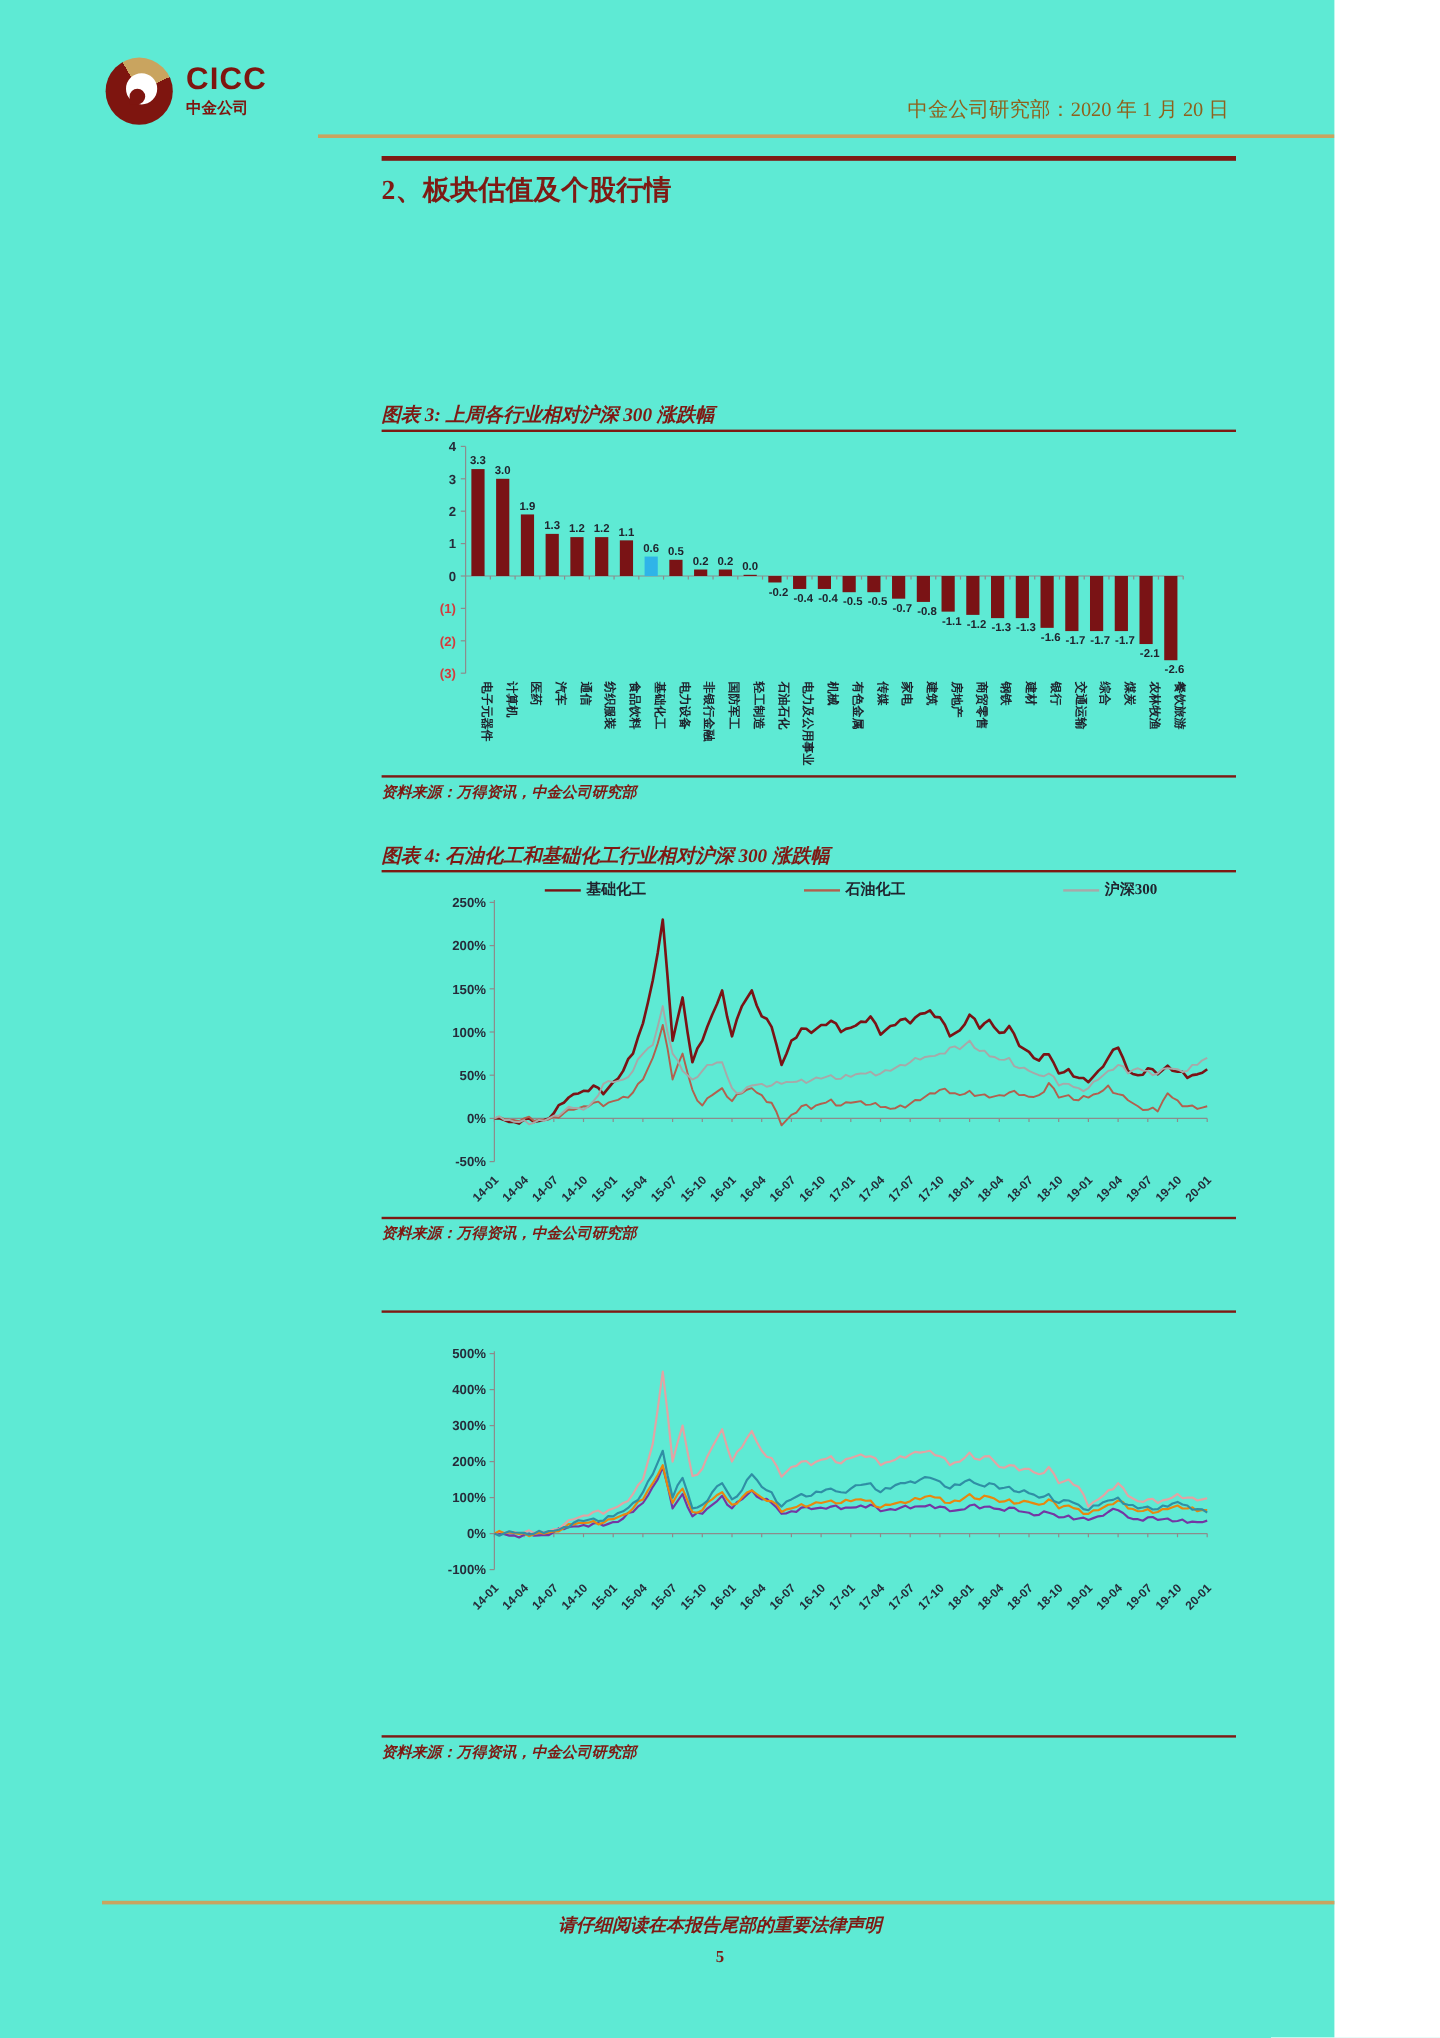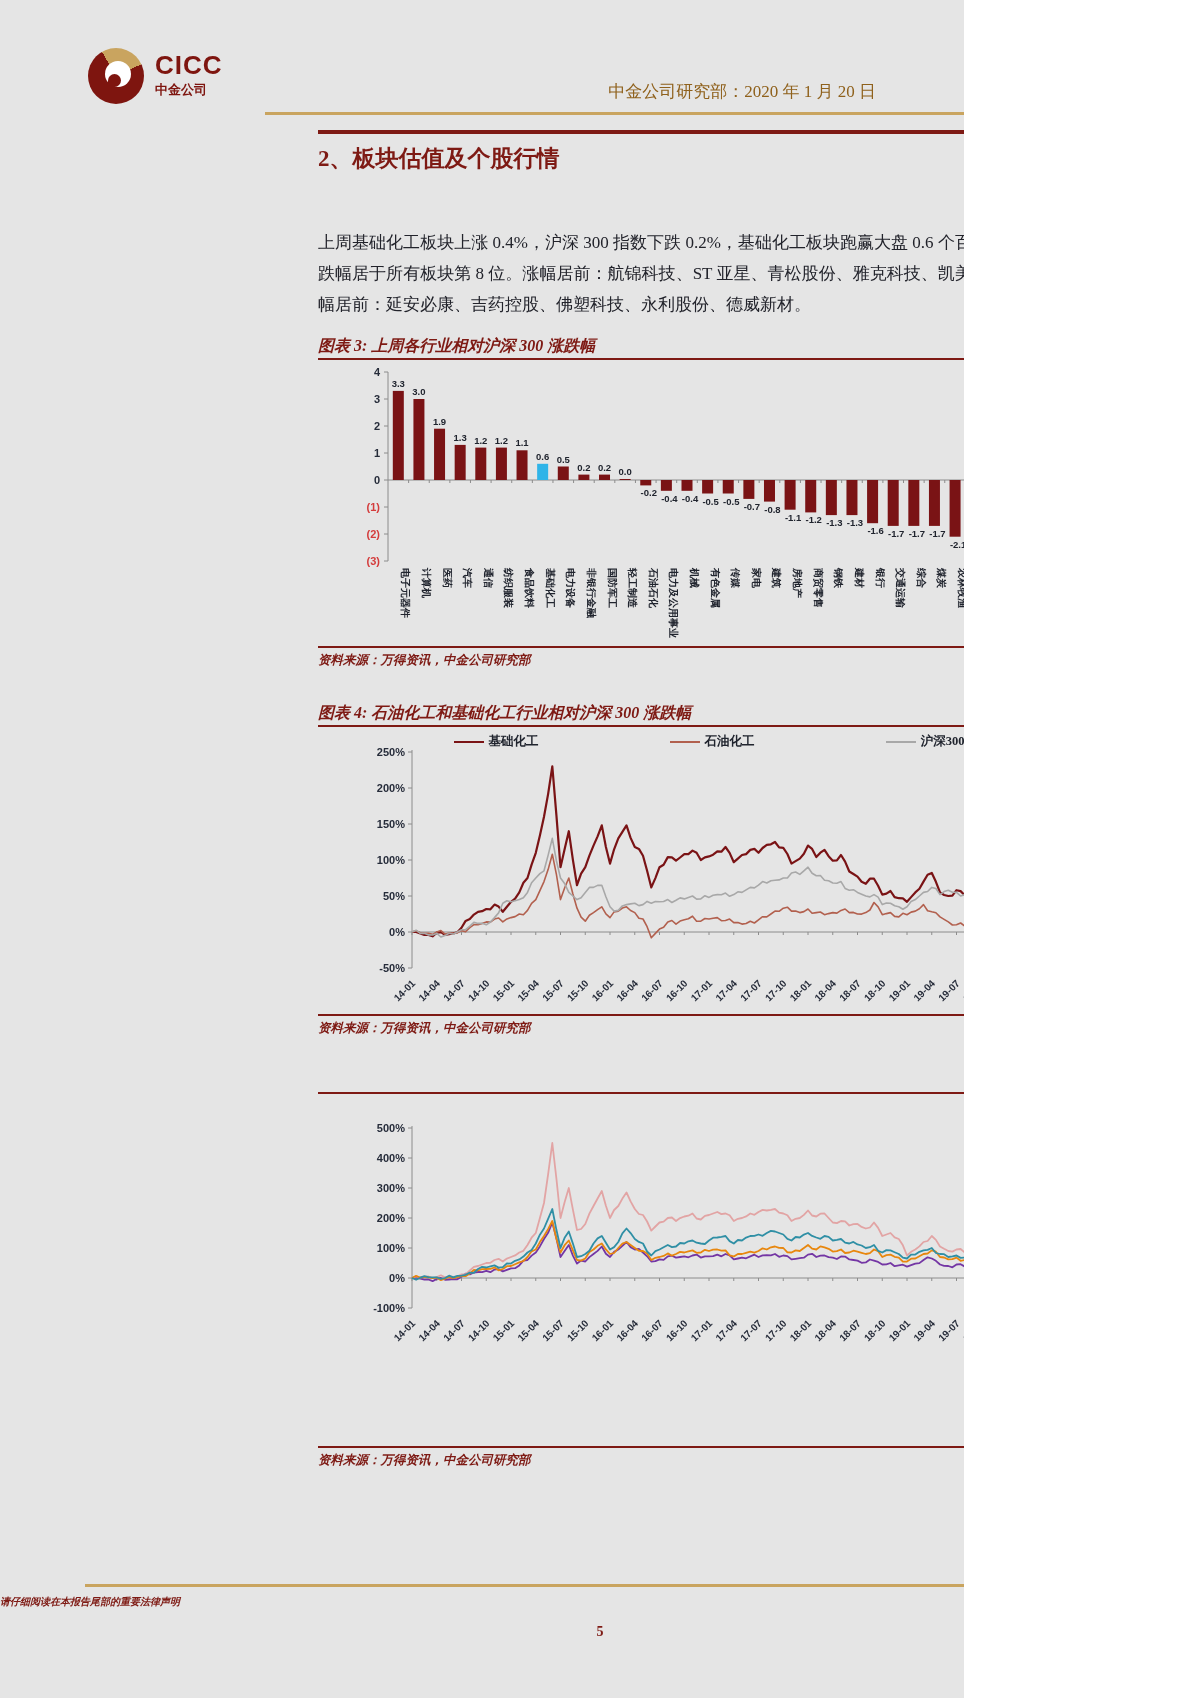--- a/index.html
+++ b/index.html
@@ -1,16 +1,16 @@
 <!DOCTYPE html>
 <html><head>
 <meta charset="utf-8">
 <style>
   html,body{margin:0;padding:0;background:#ffffff;}
-  .page{position:relative;width:964px;height:1698px;background:#e5e5e5;overflow:hidden;
+  .page{position:relative;width:1112px;height:1698px;background:#5eead4;overflow:hidden;
         font-family:"Liberation Serif",serif;color:#22232b;}
   
   .logo{position:absolute;left:88px;top:48px;display:flex;align-items:center;gap:11px;}
   .logo-mark{width:56px;height:56px;border-radius:50%;position:relative;
              background:conic-gradient(from -30deg,#c9a45f 0 95deg,#7e150f 95deg 360deg);}
   .logo-mark::after{content:"";position:absolute;left:17px;top:13px;width:26px;height:26px;border-radius:50%;background:#fff;z-index:1;}
   .logo-mark::before{content:"";position:absolute;left:20px;top:26px;width:13px;height:13px;border-radius:50% 50% 50% 0;background:#7e150f;z-index:2;}
   .logo-l1{font-family:"Liberation Sans",sans-serif;font-weight:700;font-size:26px;line-height:26px;color:#7e150f;letter-spacing:1px;}
   .logo-l2{font-weight:700;font-size:13px;line-height:23px;color:#7e150f;}
   .dept-date{position:absolute;right:88px;top:80px;font-weight:400;font-size:17px;color:#8f611c;}
@@ -31,22 +31,22 @@
   .vlabel{font:700 9.5px "Liberation Sans",sans-serif;fill:#20242e;}
   .cat{font:700 10px "Liberation Sans",sans-serif;fill:#20242e;}
   .xtick{font:700 10px "Liberation Sans",sans-serif;fill:#262c3a;}
   
   .legend{position:absolute;left:318px;width:712px;display:flex;justify-content:space-around;
           padding-left:70px;box-sizing:border-box;font-weight:700;font-size:12.5px;color:#20242e;}
   .legend-item{display:flex;align-items:center;gap:5px;white-space:nowrap;}
   .legend-sw{display:inline-block;width:30px;height:0;}
   
   .footer-gold{position:absolute;left:85px;top:1584px;width:1030px;height:3px;background:#c9a45f;}
-  .disclaimer{position:absolute;left:0;top:1595px;width:1200px;
-              font-style:italic;font-weight:700;font-size:10px;color:#7e1a14;}
+  .disclaimer{position:absolute;left:0;top:1595px;width:1200px;text-align:center;
+              font-style:italic;font-weight:700;font-size:15px;color:#7e1a14;}
   .pageno{position:absolute;left:0;top:1624px;width:1200px;text-align:center;
           font-weight:700;font-size:14px;color:#7e1a14;}
 </style>
 </head>
 <body>
 
 <div class="page">
 
   <div class="logo">
     <div class="logo-mark"></div>
@@ -54,21 +54,20 @@
       <div class="logo-l1">CICC</div>
       <div class="logo-l2">中金公司</div>
     </div>
   </div>
   <div class="dept-date">中金公司研究部：2020 年 1 月 20 日</div>
   <div class="gold-rule"></div>
 
   <div class="section-rule"></div>
   <div class="section-title">2、板块估值及个股行情</div>
 
-  <div class="body-par">上周基础化工板块上涨 0.4%，沪深 300 指数下跌 0.2%，基础化工板块跑赢大盘 0.6 个百分点，涨跌幅居于所有板块第 8 位。涨幅居前：航锦科技、ST 亚星、青松股份、雅克科技、凯美特气；跌幅居前：延安必康、吉药控股、佛塑科技、永利股份、德威新材。</div>
 
   <div class="fig-title" style="top:336px;">图表 3:  上周各行业相对沪深 300 涨跌幅</div>
   <div class="fig-rule" style="top:358px;"></div>
   <svg id="chart3" style="left:318px;top:362px;" width="712" height="282">
       <line x1="70" y1="10" x2="70" y2="199" stroke="#8c8c8c" stroke-width="1"></line>
       <line x1="66" y1="10" x2="70" y2="10" stroke="#8c8c8c"></line>
       <text x="62" y="14" text-anchor="end" class="tick">4</text>
       <line x1="66" y1="37" x2="70" y2="37" stroke="#8c8c8c"></line>
       <text x="62" y="41" text-anchor="end" class="tick">3</text>
       <line x1="66" y1="64" x2="70" y2="64" stroke="#8c8c8c"></line>

